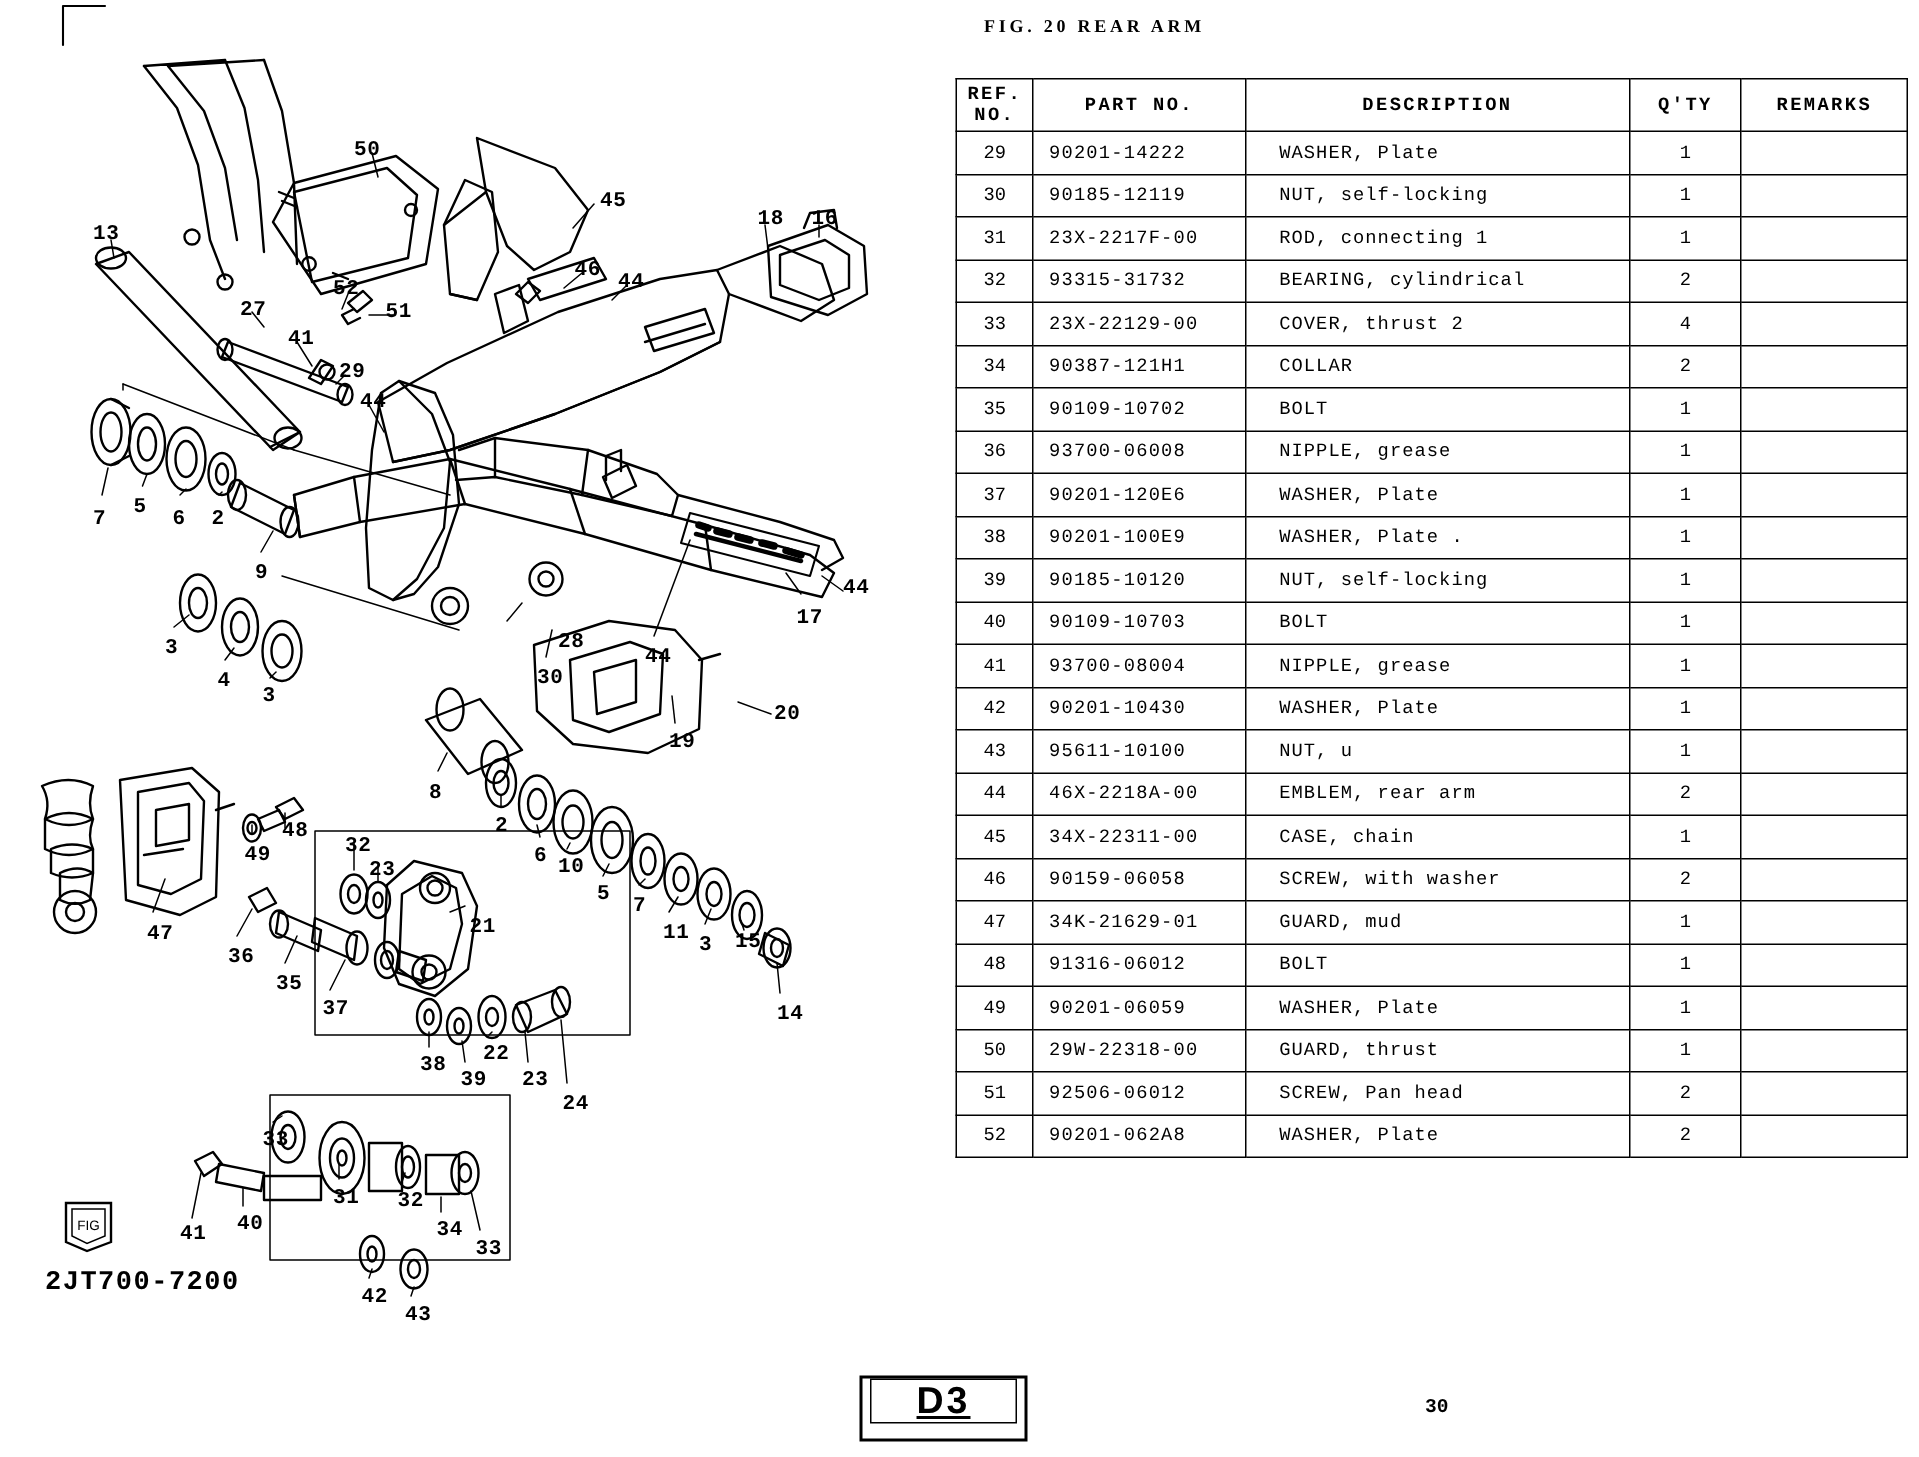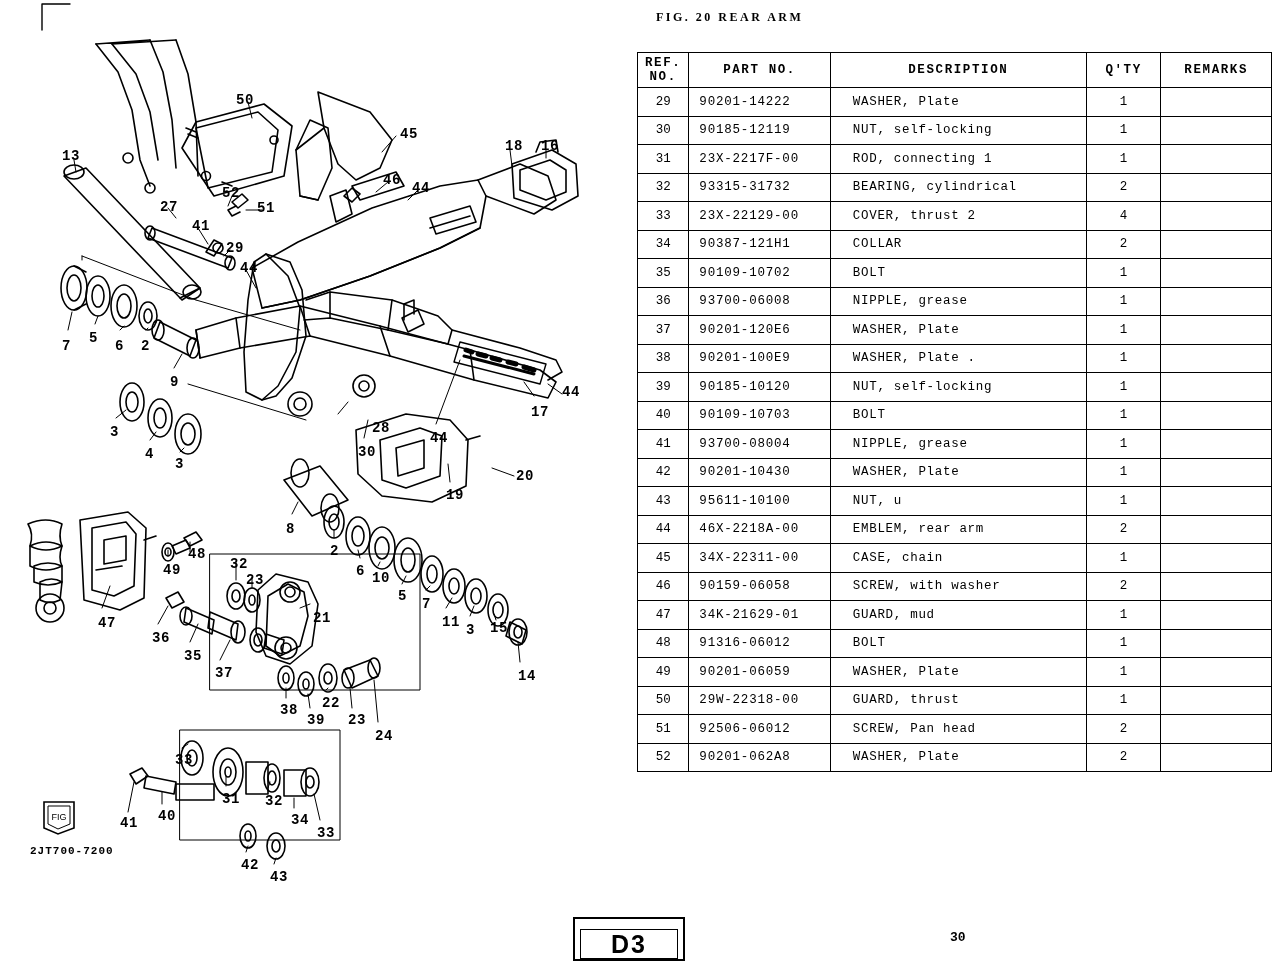--- a/index.html
+++ b/index.html
@@ -13,21 +13,21 @@
     position:absolute;
     font-family:"Liberation Mono", monospace;
     font-size:14px;
     font-weight:bold;
     letter-spacing:0.5px;
     color:#000;
     white-space:nowrap;
   }
   .drawing-no {
     position:absolute; left:30px; top:845px;
-    font-size:11px; font-weight:bold; letter-spacing:1px;
+    font-size:18px; font-weight:bold; letter-spacing:1px;
   }
 
   
   #table-panel { position:absolute; left:628px; top:0; width:651px; height:971px; }
   #fig-title {
     position:absolute; left:28px; top:10px;
     font-size:12px; font-weight:bold; letter-spacing:2.5px;font-family:Liberation Serif, serif;
   }
   table.parts {
     position:absolute; left:9px; top:52px;
@@ -54,21 +54,21 @@
   .col-rem   { width:115px; text-align:center; }
   thead .col-ref { text-align:center; line-height:1.15; }
   thead .col-part{ text-align:center; padding-left:0 !important;}
   thead .col-desc{ text-align:center; padding-left:0 !important;}
 
   
   #section-box {
     position:absolute; left:573px; top:917px;
     width:108px; height:40px;
     border:2.5px solid #000;
-    display:flex; align-items:flex-end; justify-content:center;
+    display:flex; align-items:flex-start; justify-content:center;text-decoration:underline;
   }
   #section-box .inner {
     width:96px; height:28px; border:1px solid #000;
     display:flex; align-items:center; justify-content:center;
     font-size:25px; font-weight:bold; letter-spacing:2px;
     font-family:"Liberation Sans", sans-serif;
   }
   #page-number {
     position:absolute; left:950px; top:930px;
     font-size:13px; font-weight:bold;

